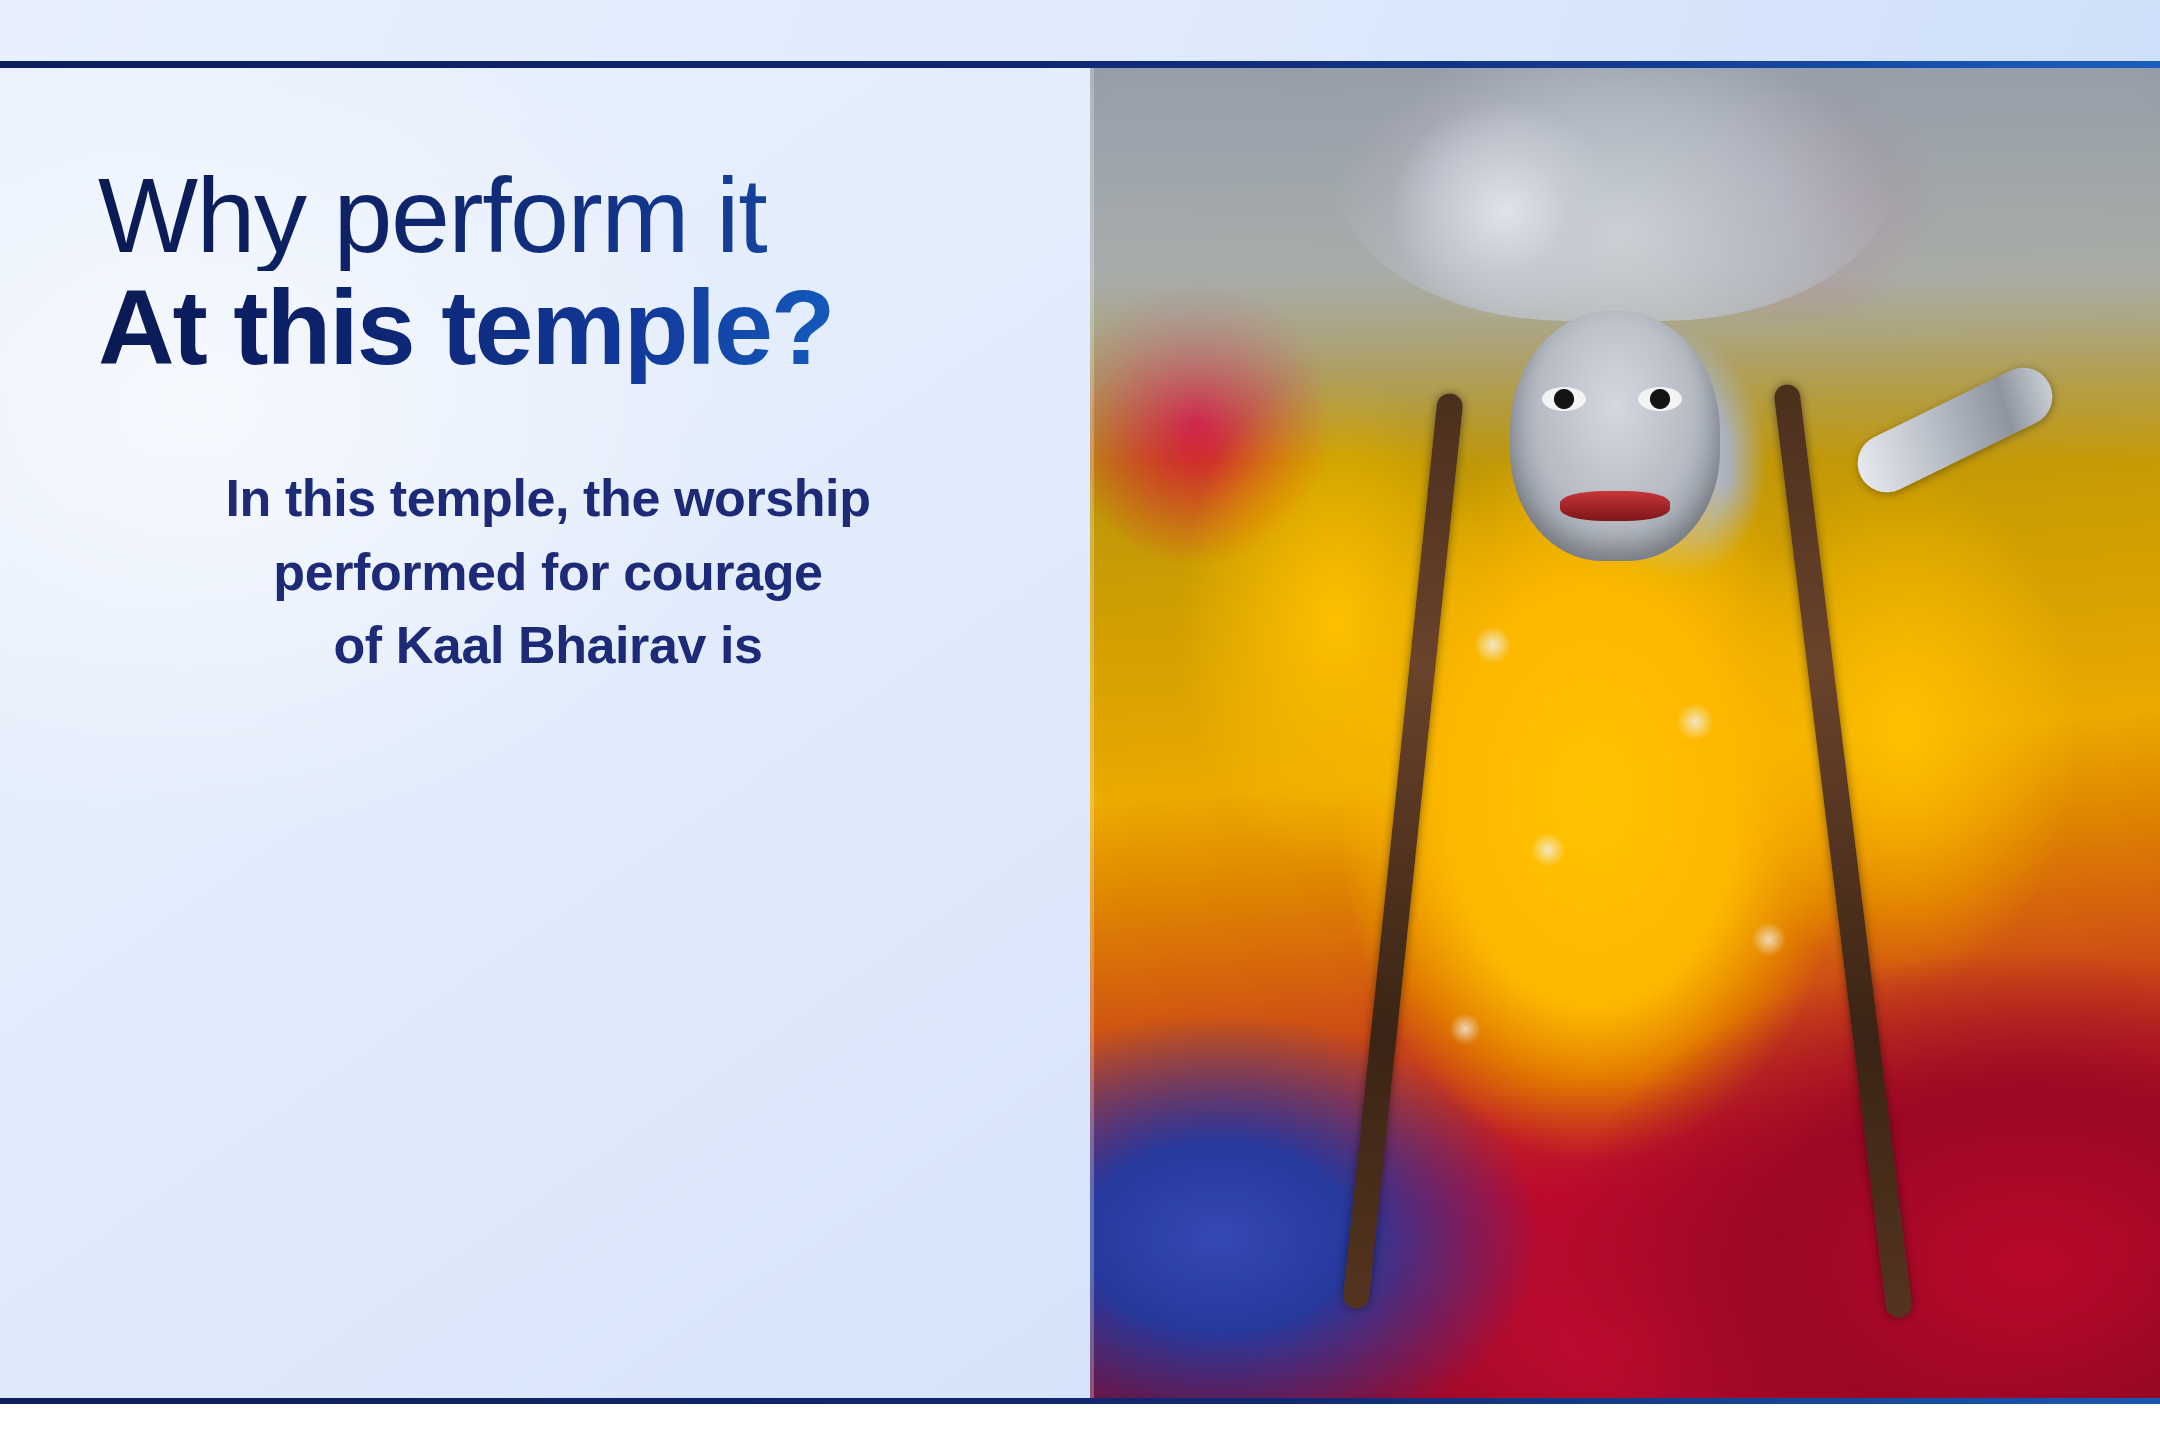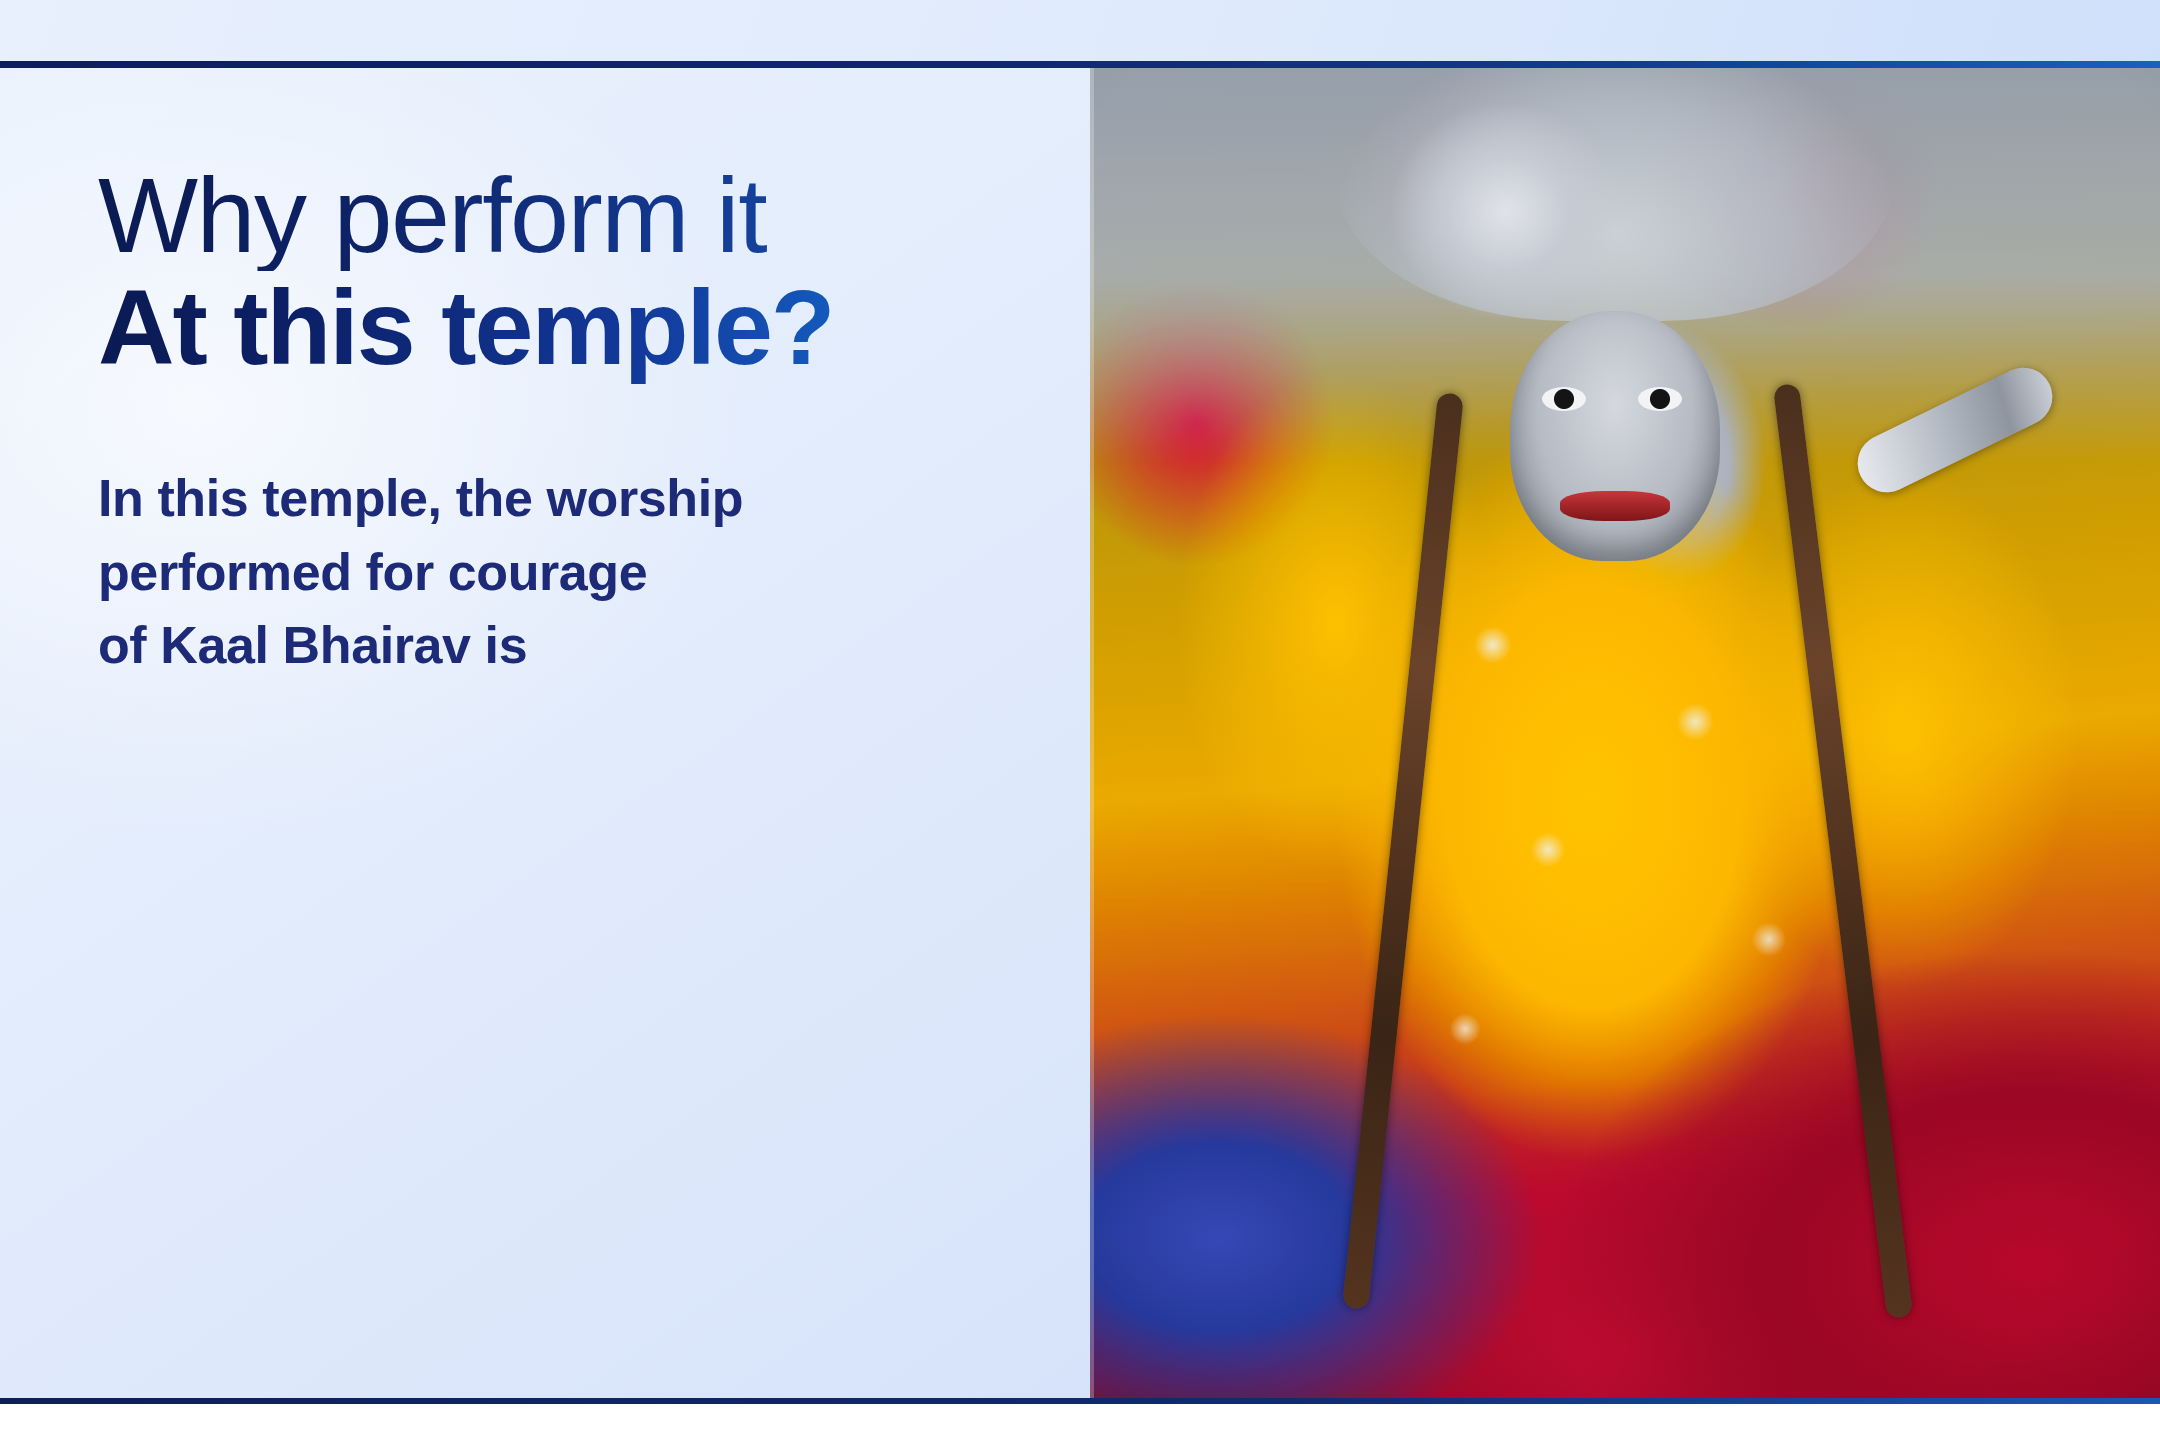--- a/index.html
+++ b/index.html
@@ -71,20 +71,21 @@
   }
 
   .body-copy{
     margin:78px 0 0 0;
     font-size:52px;
     font-weight:600;
     line-height:1.42;
     color:#1c2a78;
     letter-spacing:-0.4px;
     max-width:900px;
+    text-align:center;
   }
   .body-copy .bl{display:block;white-space:nowrap;}
 
   
   .photo-panel{
     position:absolute;left:1090px;top:61px;
     width:1070px;height:1337px;
     overflow:hidden;z-index:3;
     background:#7a1226;
   }

